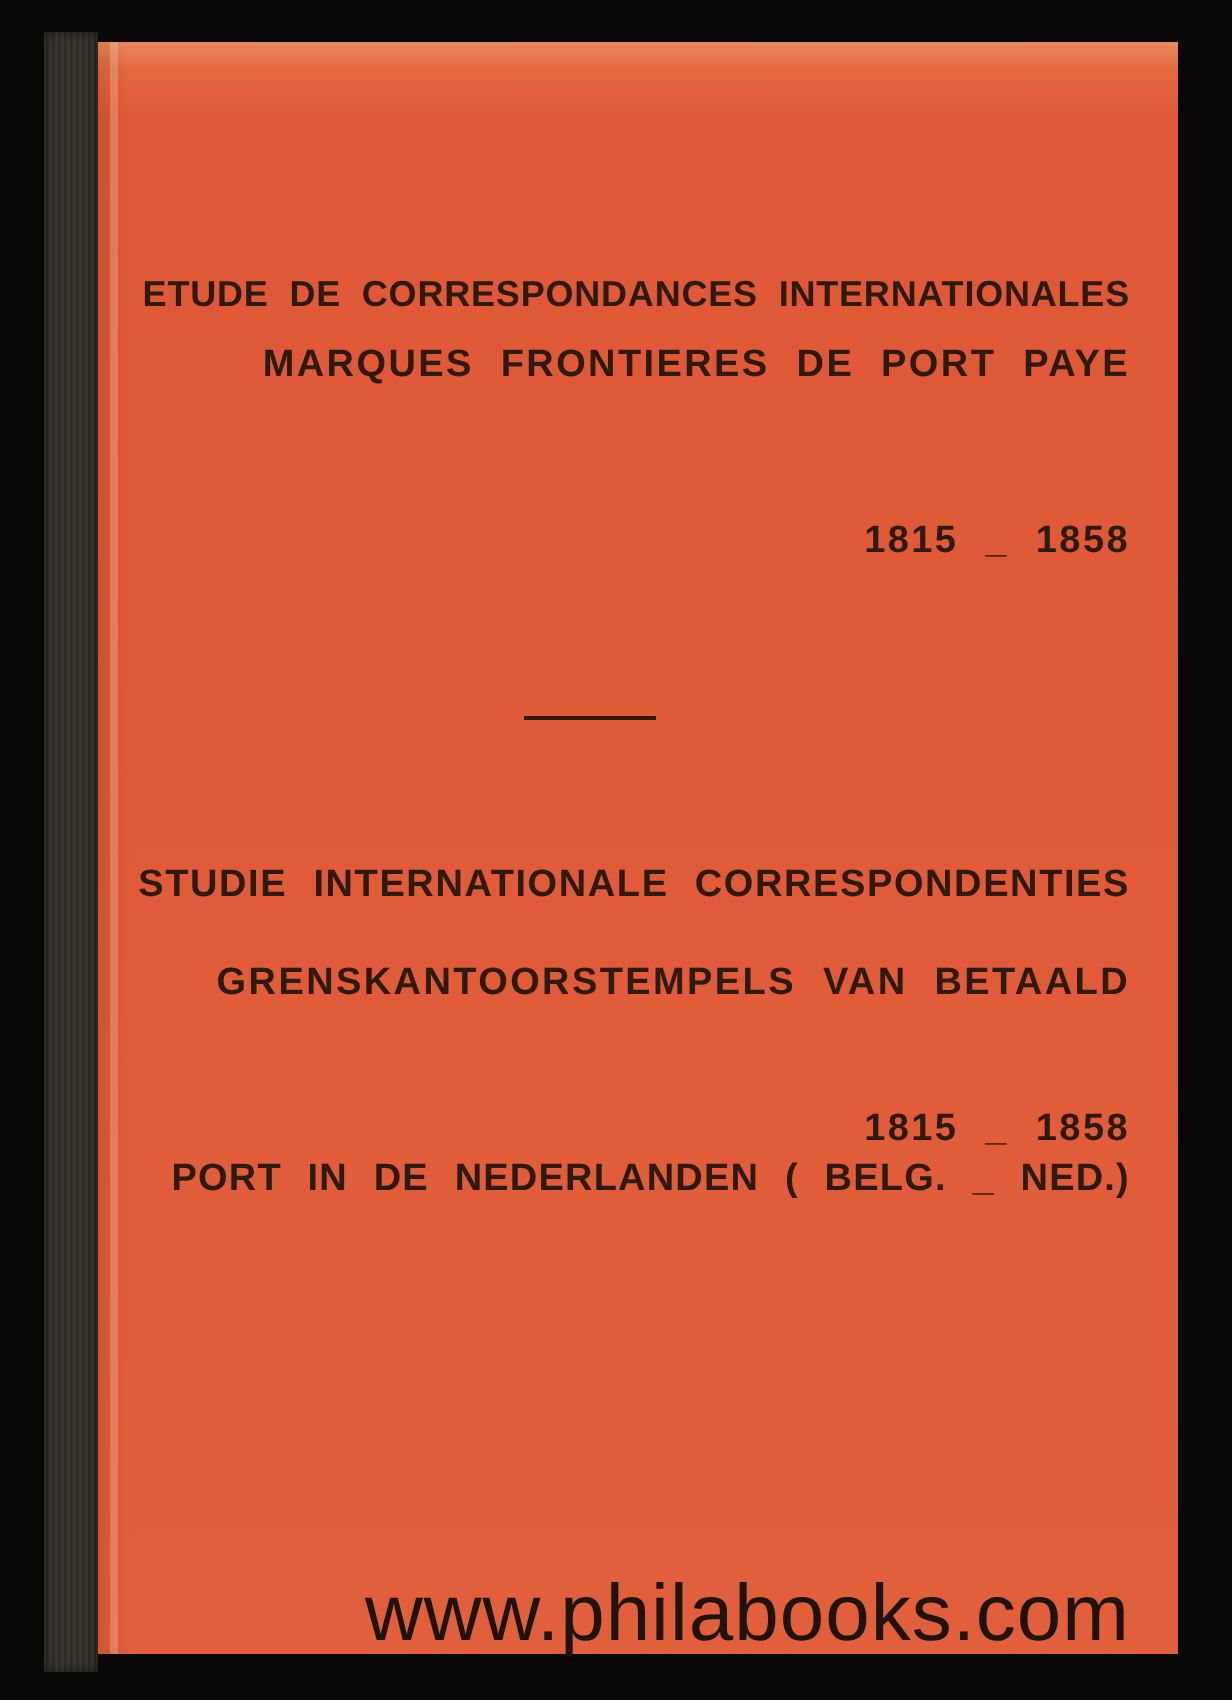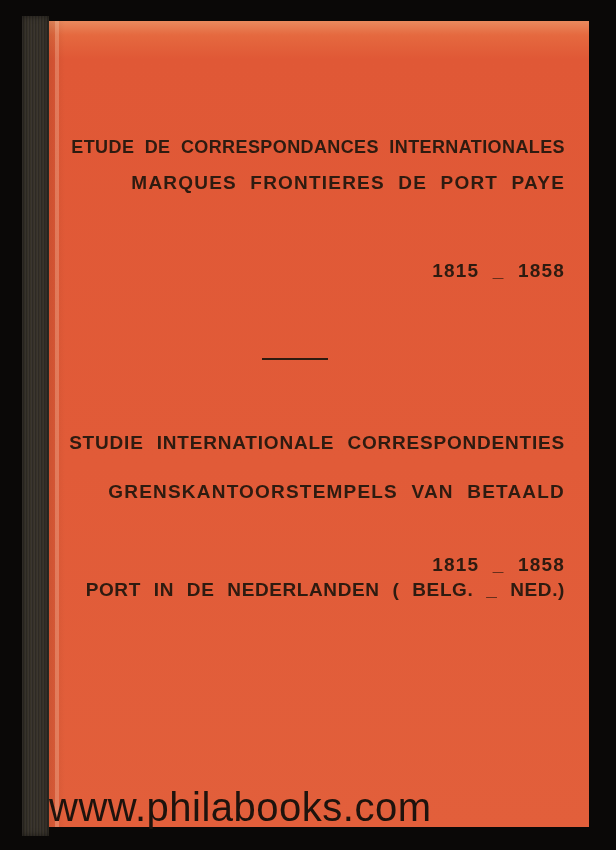--- a/index.html
+++ b/index.html
@@ -83,21 +83,21 @@
   }
   .nl1 { top: 412px; letter-spacing: 0.8px; }
   .nl2 { top: 461px; }
   .nl3 { top: 512px; letter-spacing: 0.6px; margin-top: 47px; }
   .nlY { top: 534px; }
   .watermark {
     position: absolute;
     left: 0;
     top: 766px;
     width: 516px;
-    text-align: left;
+    text-align: right;
     color: #1e130d;
     font-size: 40px;
     line-height: 1;
     letter-spacing: 0.5px;
     font-weight: 400;
     white-space: nowrap;
   }
 </style>
 </head>
 <body>

